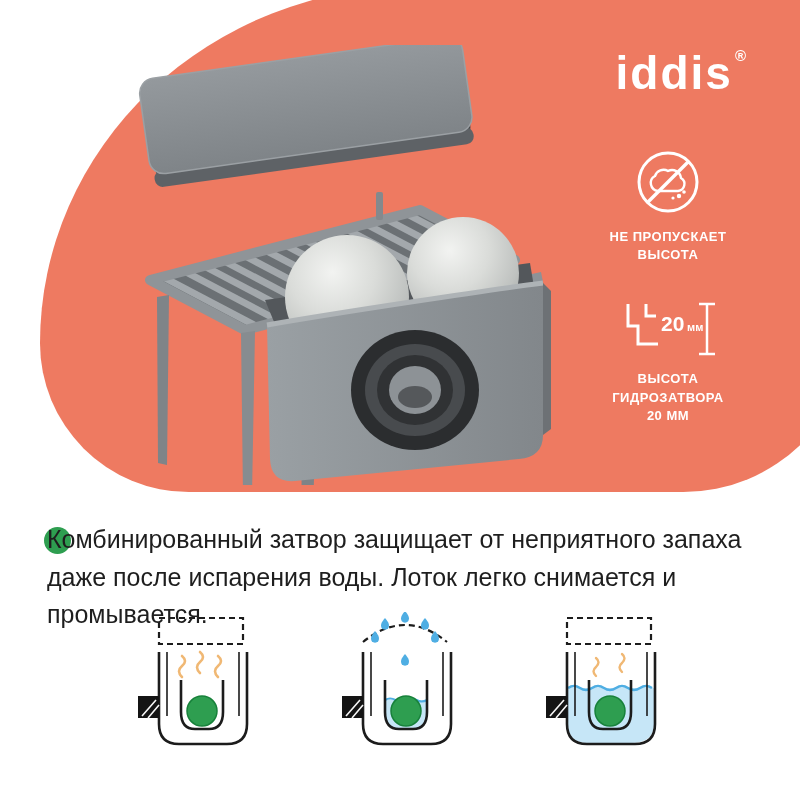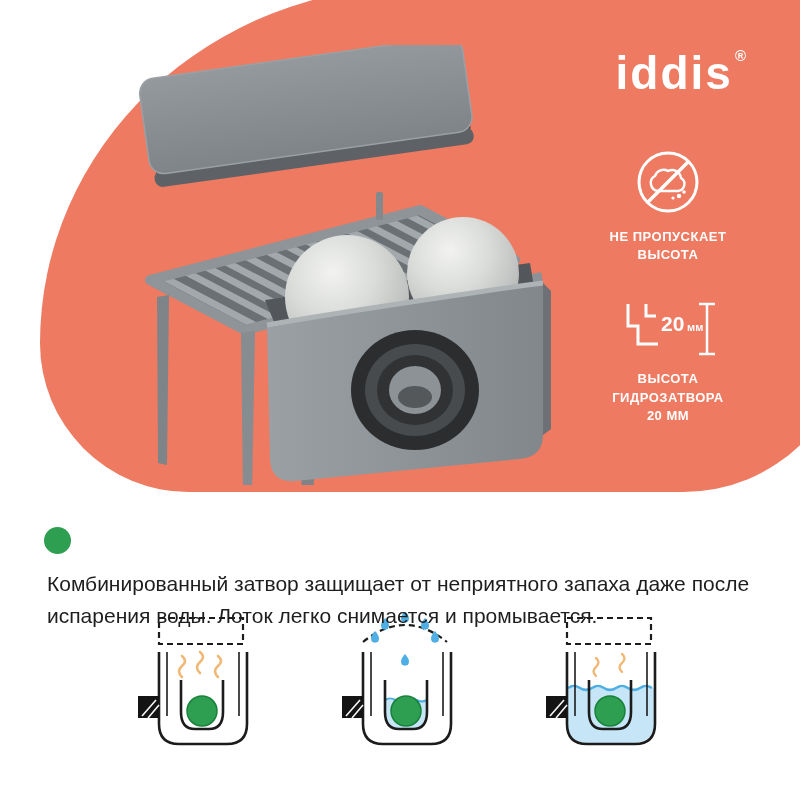--- a/index.html
+++ b/index.html
@@ -22,22 +22,22 @@
     display:flex;flex-direction:column;align-items:center;gap:34px;color:#fff;
   }
   .feature{display:flex;flex-direction:column;align-items:center;gap:10px;text-align:center;}
   .feature-text{font-size:13px;font-weight:bold;line-height:1.4;letter-spacing:.5px;}
   .product-wrap{position:absolute;left:95px;top:45px;width:460px;height:440px;}
   .bullet{
     position:absolute;left:44px;top:527px;width:27px;height:27px;border-radius:50%;
     background:var(--green,#2E9E50);z-index:0;
   }
   .desc{
-    position:absolute;left:47px;top:547px;width:716px;z-index:1;
-    font-size:21px;line-height:1.5;color:#1e1e1e;
+    position:absolute;left:47px;top:496px;width:716px;z-index:1;
+    font-size:25px;line-height:1.5;color:#1e1e1e;
   }
   .diagrams{
     position:absolute;top:612px;left:0;width:800px;
     display:flex;justify-content:center;gap:76px;
   }
 </style>
 </head>
 <body>
 
 <div class="canvas">

